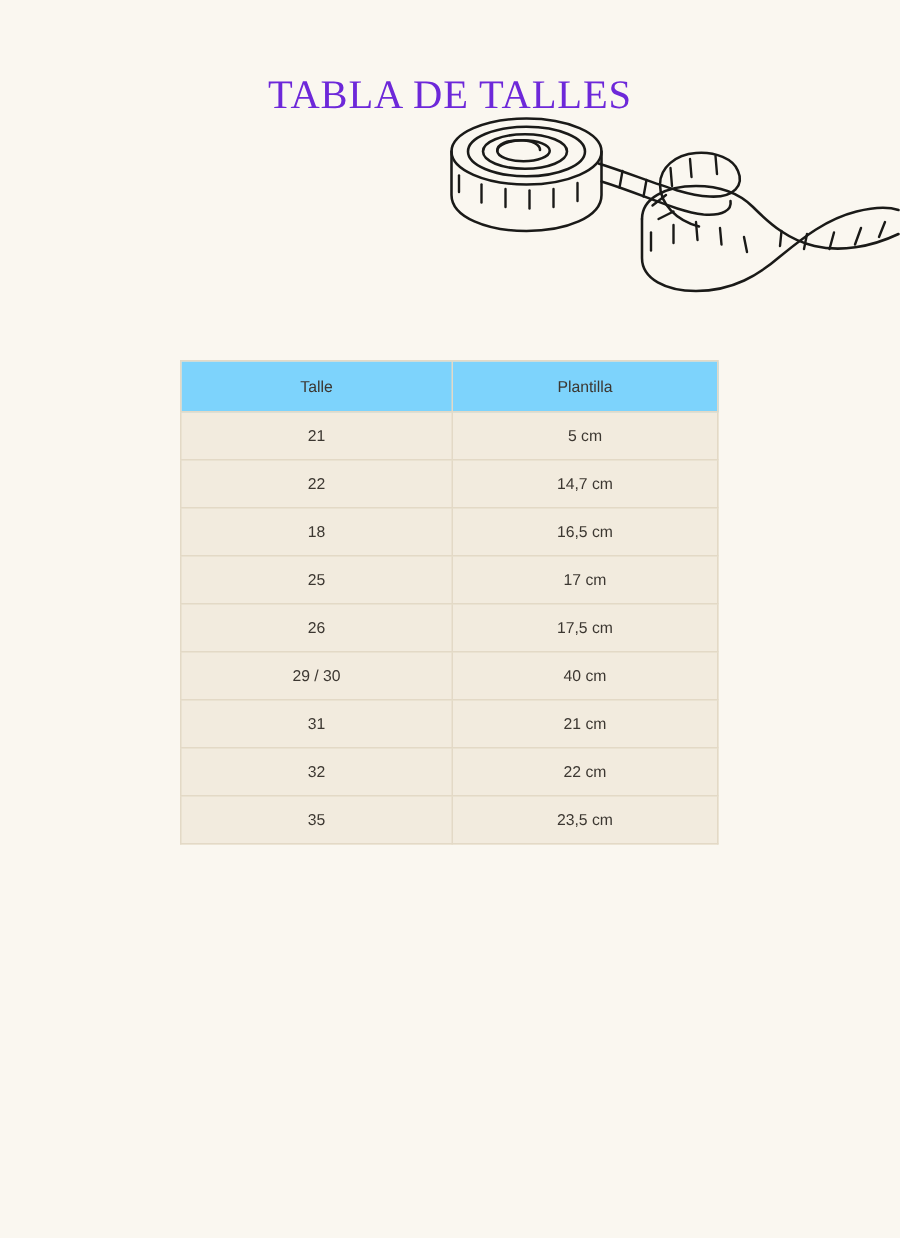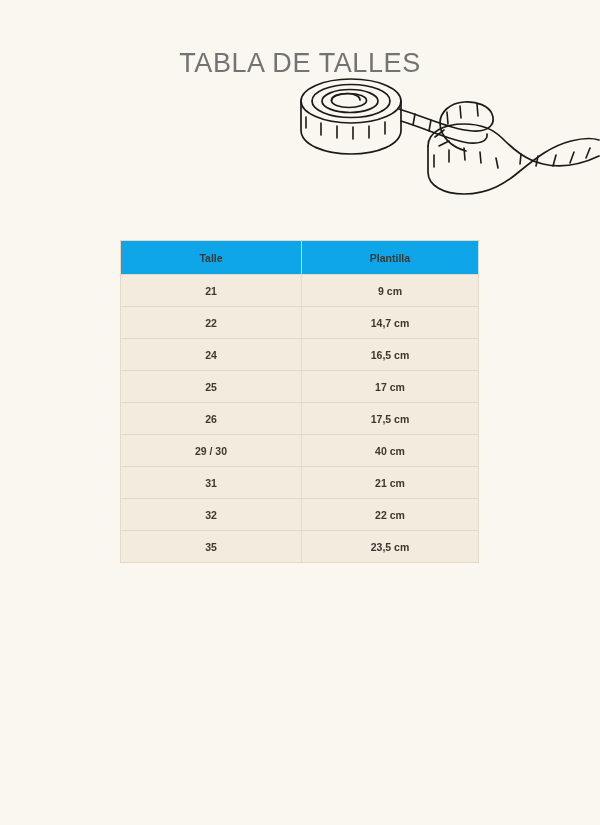--- a/index.html
+++ b/index.html
@@ -24,23 +24,23 @@
 
   
   #title {
     position: absolute;
     top: 30px;
     left: 0;
     width: 600px;
     text-align: center;
     font-size: 27px;
     letter-spacing: 0.6px;
-    color: #737373;
+    color: #6d28d9;
     font-weight: 400;
-    font-family: Liberation Sans, sans-serif;
+    font-family: Liberation Serif, serif;
   }
 
   
   #tape-illustration {
     position: absolute;
     top: 68px;
     left: 268px;
     width: 332px;
     height: 132px;
   }
@@ -81,27 +81,27 @@
   #size-table col.c1 { width: 181px; }
   #size-table col.c2 { width: 177px; }
 
   #size-table th,
   #size-table td {
     border: 1px solid #e3d9c6;
     text-align: center;
     color: #3c3731;
     font-size: 10.5px;
     font-family: "Liberation Sans", sans-serif;
-    font-weight: 700;
+    font-weight: 400;
     padding: 0;
   }
   #size-table thead th {
     height: 33px;
-    background: #0ea5e9;
-    font-weight: 700;
+    background: #7dd3fc;
+    font-weight: 400;
   }
   #size-table tbody td {
     height: 31px;
     background: #f2ebde;
   }
 </style>
 </head>
 <body>
 
 <div id="page">
@@ -182,28 +182,28 @@
       </colgroup>
     <thead>
       <tr>
         <th>Talle</th>
         <th>Plantilla</th>
       </tr>
     </thead>
     <tbody id="table-body">
         <tr>
           <td>21</td>
-          <td>9 cm</td>
+          <td>5 cm</td>
         </tr>
         <tr>
           <td>22</td>
           <td>14,7 cm</td>
         </tr>
         <tr>
-          <td>24</td>
+          <td>18</td>
           <td>16,5 cm</td>
         </tr>
         <tr>
           <td>25</td>
           <td>17 cm</td>
         </tr>
         <tr>
           <td>26</td>
           <td>17,5 cm</td>
         </tr>

